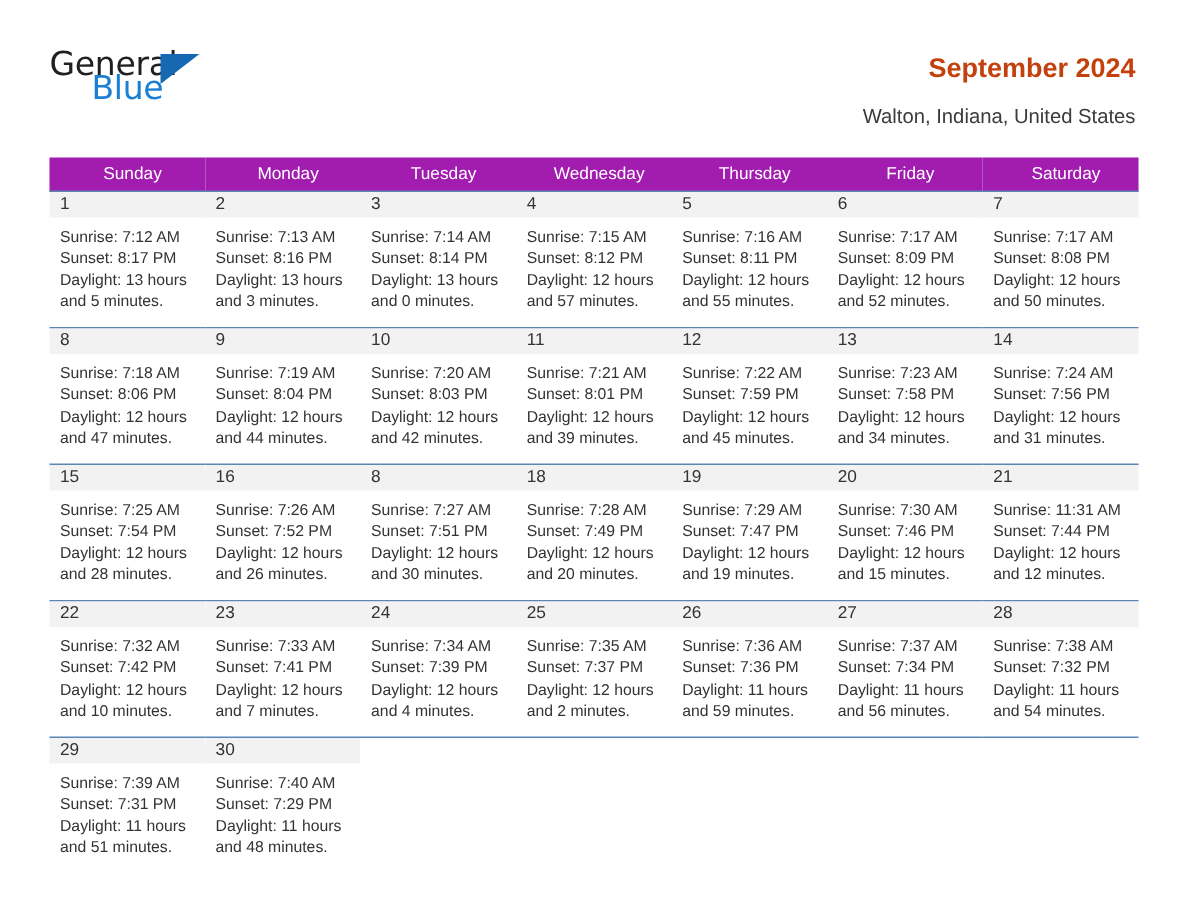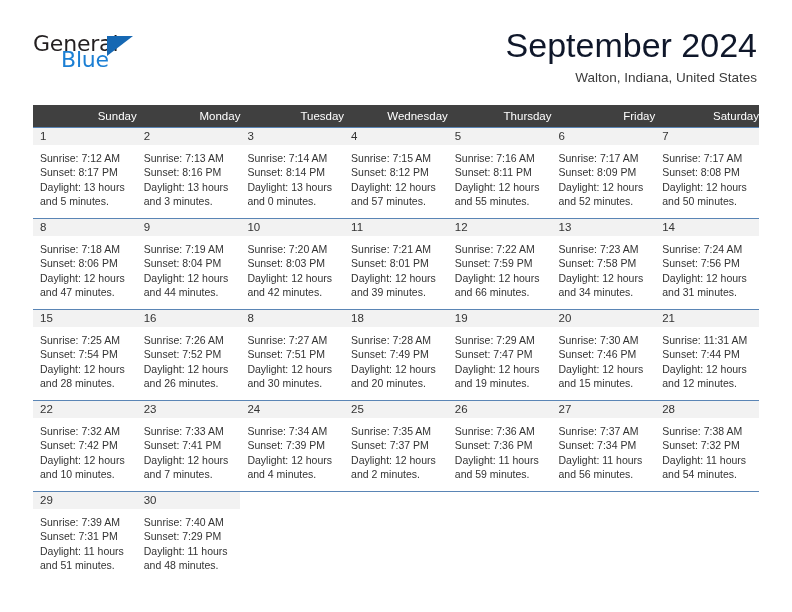--- a/index.html
+++ b/index.html
@@ -65,23 +65,23 @@
     font-family: "DejaVu Sans", sans-serif;
     line-height: 24px;
   }
   .title-block {
     position: absolute;
     right: 35px;
     top: 28px;
     text-align: right;
   }
   .cal-title {
-    font-size: 34px;
-    color: #0f172a;
-    font-weight: normal;
+    font-size: 18px;
+    color: #c2410c;
+    font-weight: bold;
     line-height: 34px;
     white-space: nowrap;
   }
   .cal-subtitle {
     font-size: 13.5px;
     color: #3b3b3b;
     line-height: 20px;
     margin-top: 6px;
     white-space: nowrap;
   }
@@ -91,25 +91,25 @@
     position: absolute;
     left: 33px;
     top: 105px;
     width: 726px;
     border-collapse: collapse;
     table-layout: fixed;
   }
   .calendar col { width: 103.71px; }
 
   thead th {
-    background: #404040;
+    background: #a21caf;
     color: #ffffff;
     font-size: 11.5px;
     font-weight: normal;
-    text-align: right;
+    text-align: center;
     padding: 5px 0 5px 7px;
     height: 11px;
     border: none;
   }
 
   tbody tr.week-row {
     border-top: 1px solid #5a85b5;
   }
   tbody td {
     vertical-align: top;
@@ -310,21 +310,21 @@
               </div>
             </div>
           </td>
         <td>
             <div class="cell-inner">
               <div class="daynum-band">12</div>
               <div class="cell-body">
                 <div class="line">Sunrise: 7:22 AM</div>
                 <div class="line">Sunset: 7:59 PM</div>
                 <div class="line">Daylight: 12 hours</div>
-                <div class="line">and 66 minutes.</div>
+                <div class="line">and 45 minutes.</div>
               </div>
             </div>
           </td>
         <td>
             <div class="cell-inner">
               <div class="daynum-band">13</div>
               <div class="cell-body">
                 <div class="line">Sunrise: 7:23 AM</div>
                 <div class="line">Sunset: 7:58 PM</div>
                 <div class="line">Daylight: 12 hours</div>

